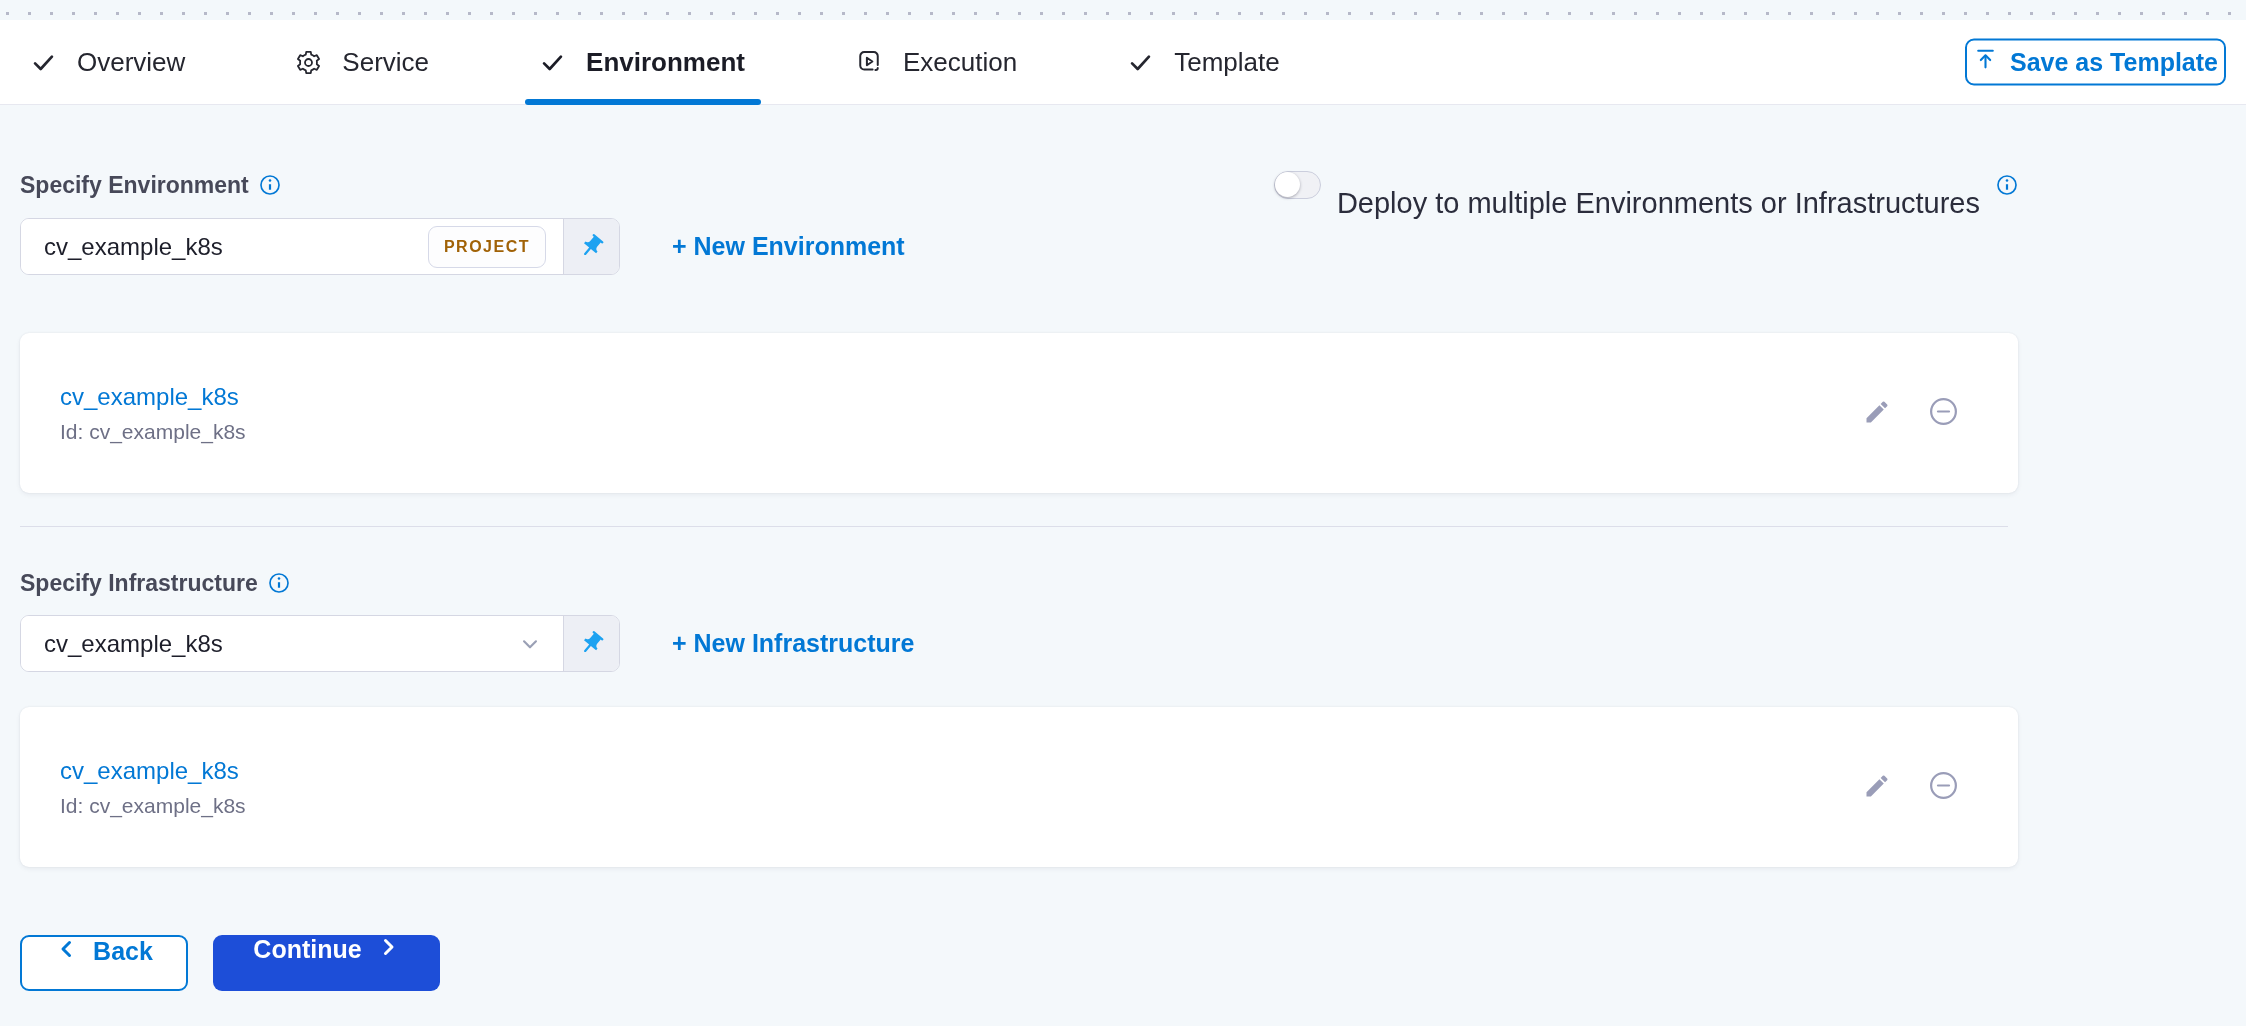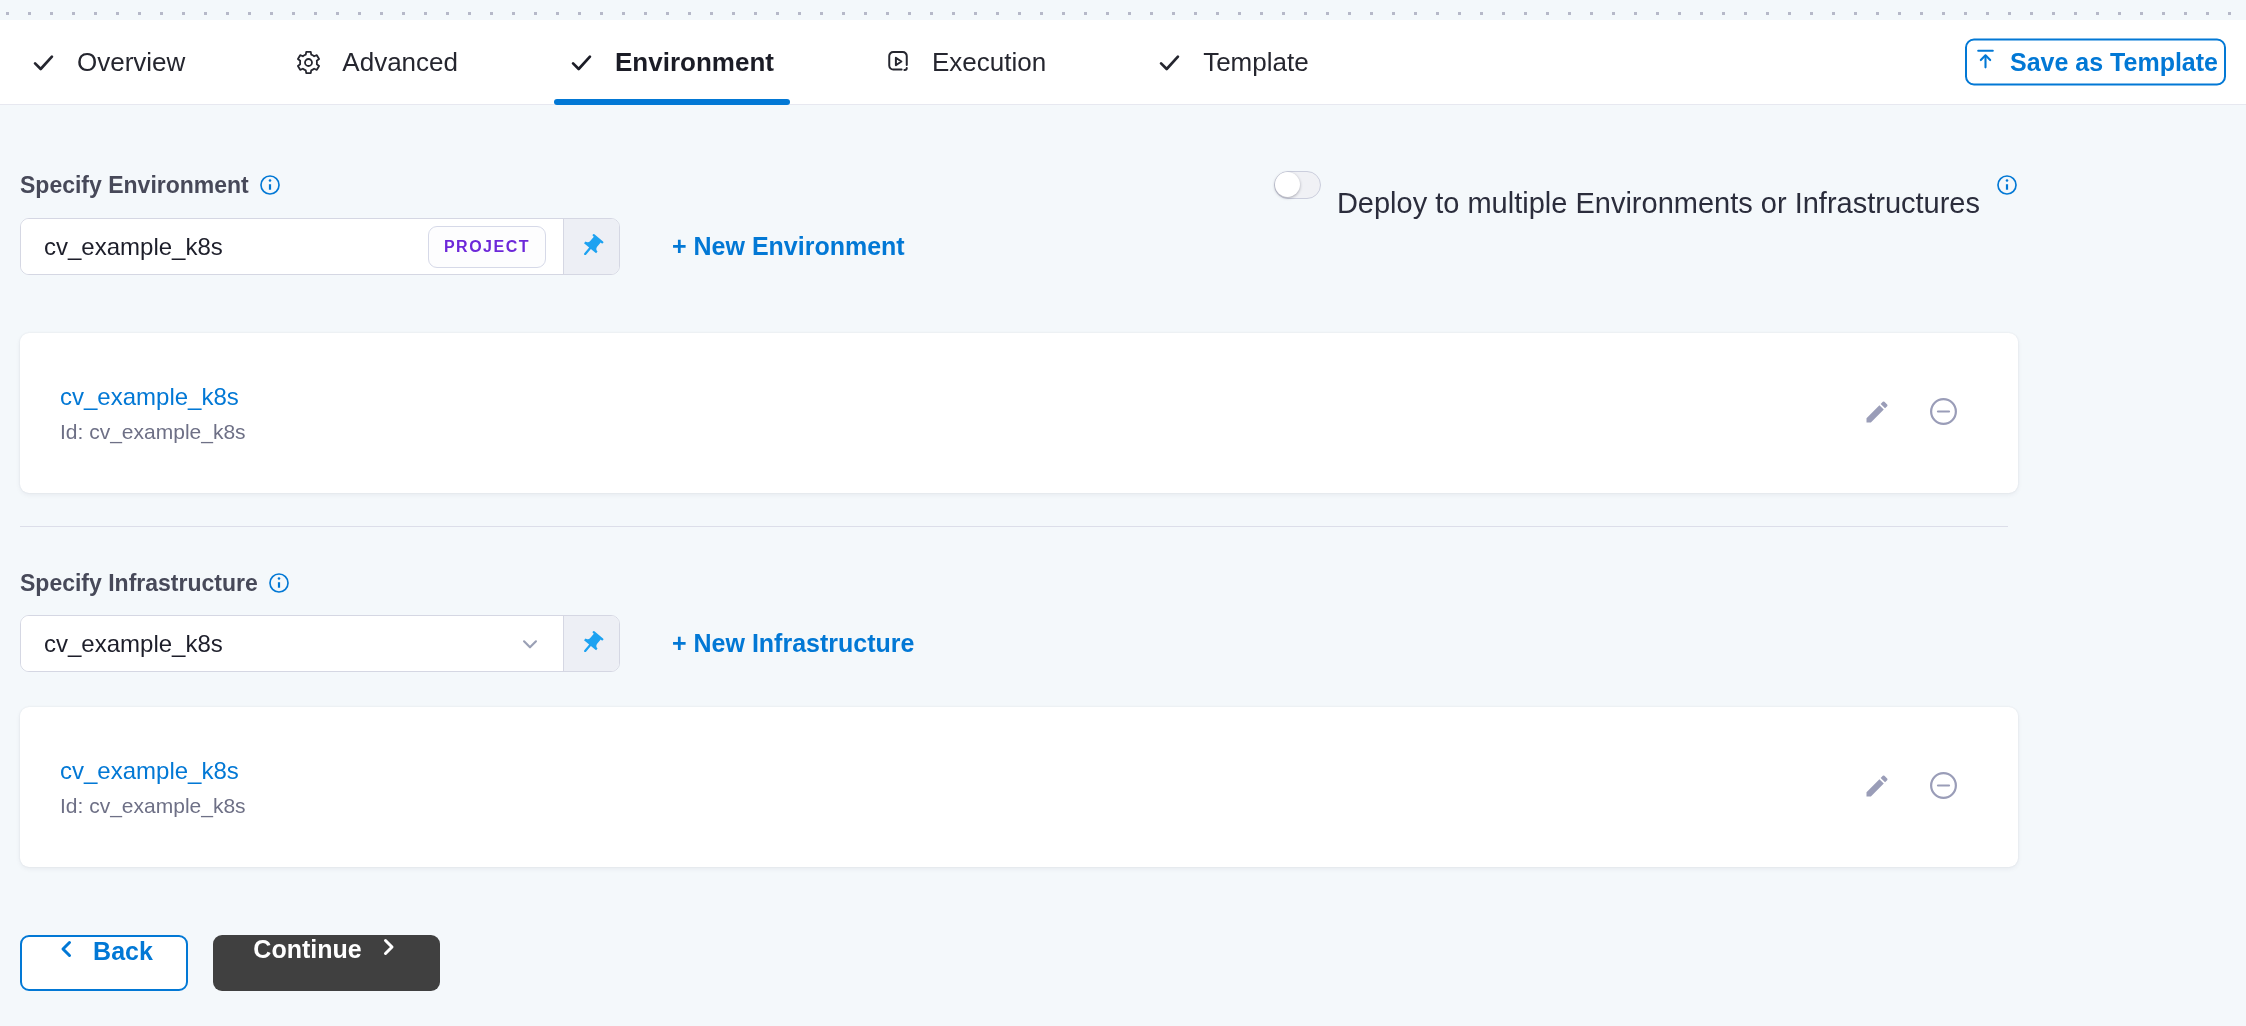--- a/index.html
+++ b/index.html
@@ -77,21 +77,21 @@
     border: 1px solid #d5d7e3; border-radius: 9px; background: #ffffff;
     overflow: hidden;
   }
   .input-main {
     flex: 1; display: flex; align-items: center; padding: 0 14px 0 23px;
     background: #ffffff; cursor: text;
   }
   .input-value { font-size: 24px; color: #1d1e2a; flex: 1; }
   .scope-tag {
     border: 1px solid #d6d9e8; border-radius: 9px; background: #fdfdfe;
-    color: #6d28d9; font-size: 16px; font-weight: 600; letter-spacing: 1.5px;
+    color: #a16207; font-size: 16px; font-weight: 600; letter-spacing: 1.5px;
     padding: 11px 15px; margin-right: 3px; white-space: nowrap;
   }
   .chevron-down { margin-right: 6px; display: flex; align-items: center; }
   .pin-seg {
     width: 56px; border-left: 1px solid #d5d7e3; background: #edeff5;
     display: flex; align-items: center; justify-content: center; cursor: pointer;
   }
   .new-link {
     margin-left: 52px; font-size: 25px; font-weight: 700; color: #0278d5;
     text-decoration: none; cursor: pointer; white-space: nowrap;
@@ -122,21 +122,21 @@
   .footer { margin-top: 68px; display: flex; align-items: center; gap: 25px; }
   .btn {
     display: flex; align-items: flex-start; justify-content: center; gap: 14px;
     height: 56px; border-radius: 9px; font-size: 25px; font-weight: 700;
     cursor: pointer; font-family: "Liberation Sans", sans-serif;
   }
   .btn-back {
     width: 168px; background: #ffffff; border: 2px solid #0278d5; color: #0278d5;
   }
   .btn-continue {
-    width: 227px; background: #404040; border: none; color: #ffffff;
+    width: 227px; background: #1d4ed8; border: none; color: #ffffff;
   }
 
   .info-icon { display: inline-flex; align-items: center; cursor: pointer; }
 </style>
 </head>
 <body>
 
 <div class="top-strip"></div>
 
 <header class="tabbar">
@@ -150,21 +150,21 @@
     <span class="t-label">Overview</span>
   </div>
 
   <div class="tab">
     <span class="t-icon">
       <svg width="27" height="27" viewBox="0 0 24 24" fill="none" stroke="#25262f" stroke-width="1.6" stroke-linejoin="round">
           <circle cx="12" cy="12" r="3.1"></circle>
           <path d="M19.4 13.5c.05-.49.05-2.51 0-3l2-1.55-2-3.46-2.37.95c-.78-.6-1.65-1.1-2.6-1.44L14 2.5h-4l-.43 2.5c-.95.34-1.82.84-2.6 1.44l-2.37-.95-2 3.46 2 1.55c-.05.49-.05 2.51 0 3l-2 1.55 2 3.46 2.37-.95c.78.6 1.65 1.1 2.6 1.44L10 21.5h4l.43-2.5c.95-.34 1.82-.84 2.6-1.44l2.37.95 2-3.46z"></path>
         </svg>
     </span>
-    <span class="t-label">Advanced</span>
+    <span class="t-label">Service</span>
   </div>
 
   <div class="tab active">
     <span class="t-icon">
       <svg width="27" height="27" viewBox="0 0 24 24" fill="none" stroke="#1b1c26" stroke-width="2.4" stroke-linecap="round" stroke-linejoin="round">
           <path d="M4.5 12.8l5 5L19.5 6.8"></path>
         </svg>
     </span>
     <span class="t-label">Environment</span>
     <span class="underline"></span>

